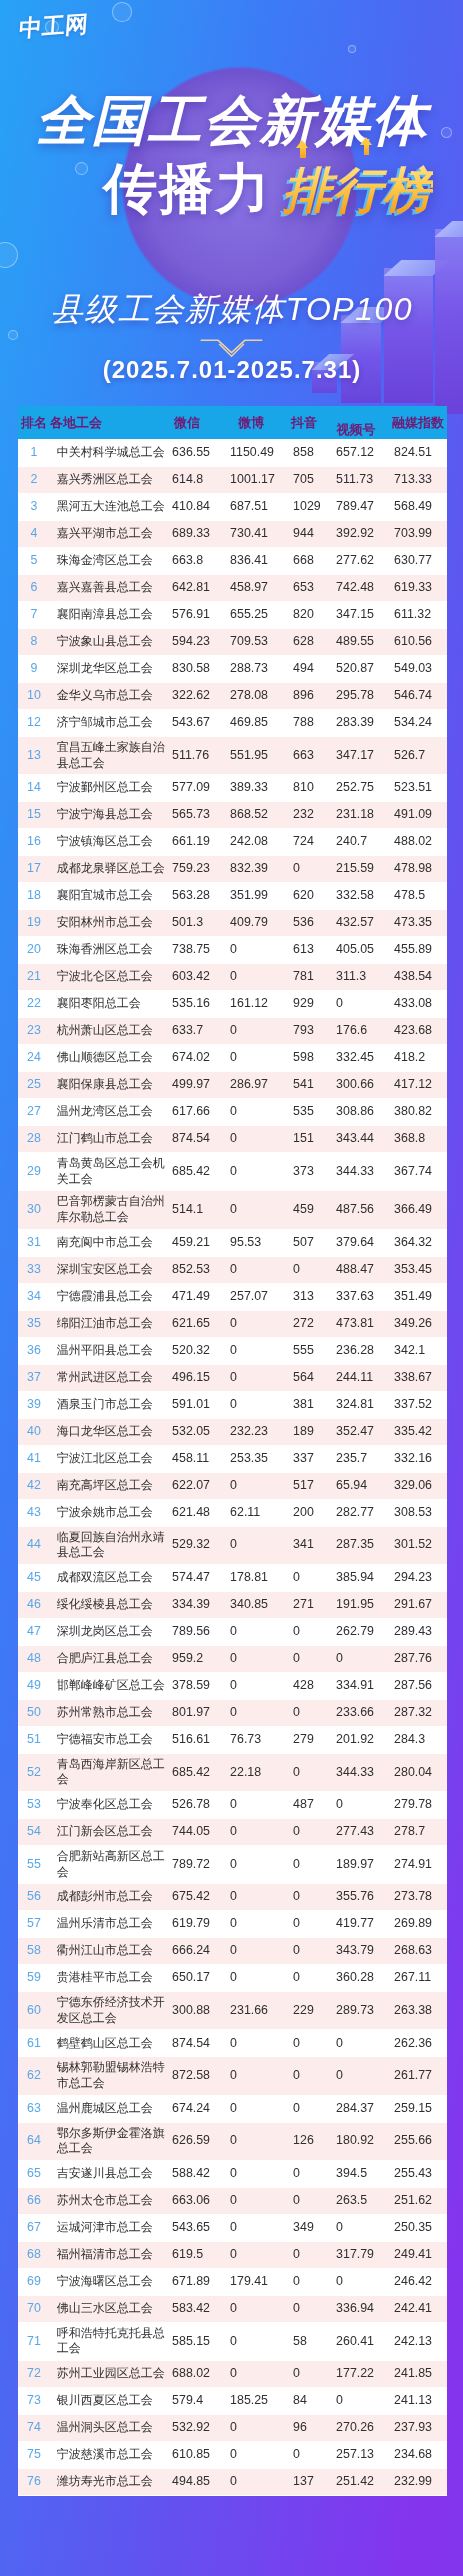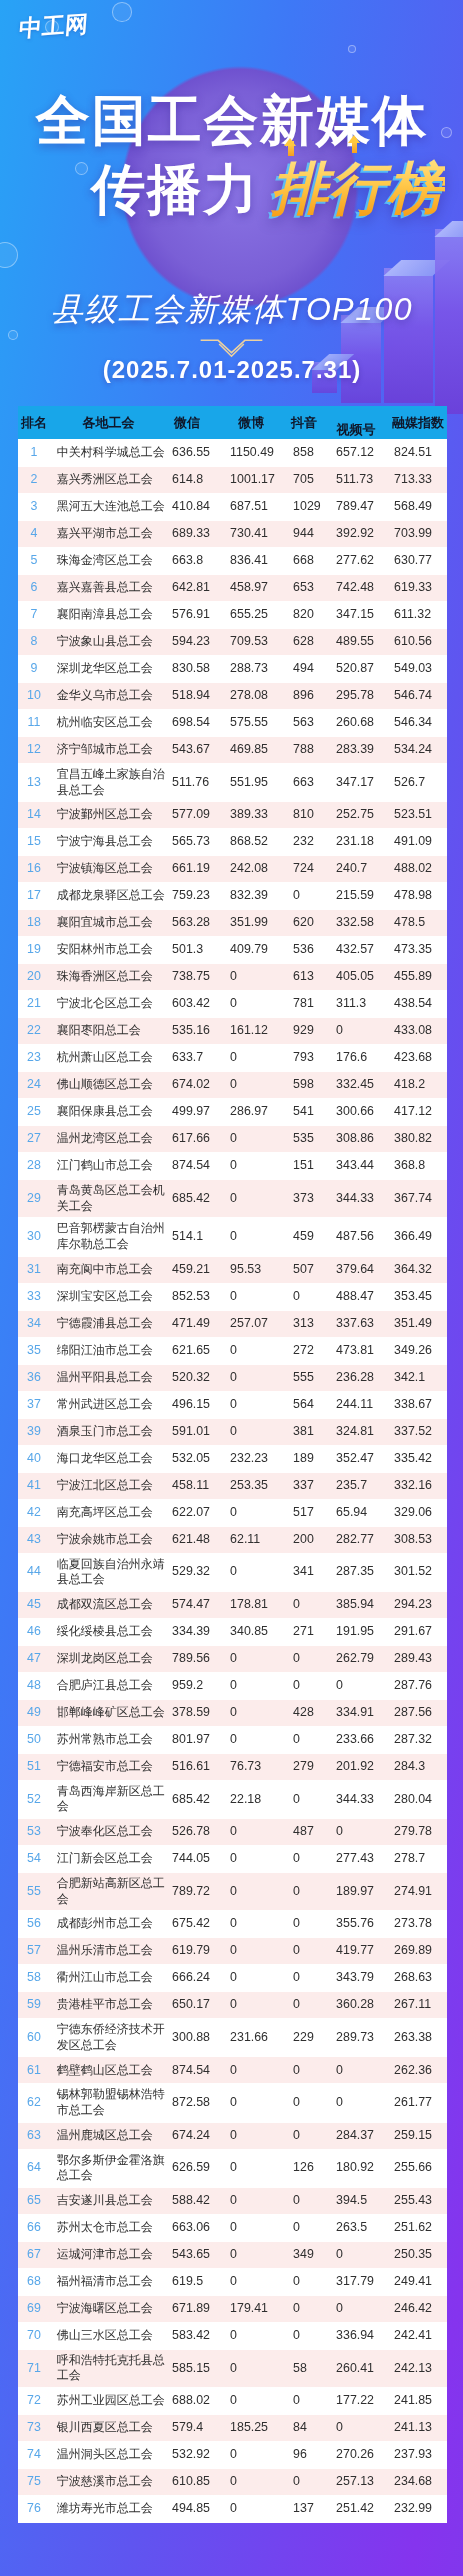--- a/index.html
+++ b/index.html
@@ -22,27 +22,27 @@
     background:linear-gradient(90deg,#b3bcfd,#8f9bf7);transform:skewX(-48deg);transform-origin:bottom left;}
   .p1{left:384px;top:268px;width:49px;height:135px;}
   .p2{left:435px;top:229px;width:36px;height:185px;}
   .p3{left:341px;top:315px;width:40px;height:88px;opacity:.85;}
   .p4{left:312px;top:362px;width:25px;height:31px;opacity:.8;}
   
   .logo{position:absolute;left:18.5px;top:11.3px;color:#fff;font-size:23px;font-weight:bold;
     transform:rotate(-4deg) skewX(-8deg);text-shadow:0 1px 3.1px rgba(30,60,160,.35);}
   .title1{position:absolute;top:89px;left:0;width:100%;text-align:center;color:#fff;
     font-size:54px;font-weight:900;letter-spacing:2.1px;line-height:62px;
-    text-shadow:0 3.1px 8.2px rgba(56,35,150,.45);}
+    text-shadow:0 3.1px 8.2px rgba(56,35,150,.45);font-style:italic;}
   .title2{position:absolute;top:155px;left:0;width:100%;display:flex;justify-content:center;
     align-items:baseline;margin-left:36px;}
   .title2 .white{color:#fff;font-size:54px;font-weight:900;letter-spacing:2.1px;line-height:67px;
     text-shadow:0 3.1px 8.2px rgba(56,35,150,.45);}
   .goldwrap{position:relative;display:inline-block;margin-left:11.3px;}
-  .gold{font-size:57px;font-weight:900;font-style:italic;letter-spacing:1px;line-height:67px;
+  .gold{font-size:49px;font-weight:900;font-style:italic;letter-spacing:1px;line-height:67px;
     color:#f9ac1c;filter:drop-shadow(-2.1px 2.6px 0 rgba(90,220,255,.75)) drop-shadow(0 4.1px 6.2px rgba(50,30,140,.45));}
   @supports (-webkit-background-clip:text){
     .gold{background:linear-gradient(180deg,#ffe289 0%,#ffc84a 45%,#f59a14 100%);
       -webkit-background-clip:text;background-clip:text;color:transparent;}
   }
   .up-arrow{position:absolute;width:5.7px;height:15.5px;background:linear-gradient(180deg,#ffd257,#f7a01e);}
   .up-arrow::before{content:'';position:absolute;top:-8.2px;left:-4.1px;
     border:6.7px solid transparent;border-bottom:8.2px solid #ffc93f;}
   .a1{left:17.5px;top:-14.4px;}
   .a2{left:81px;top:-17.5px;}
@@ -51,21 +51,21 @@
     text-shadow:0 2.6px 6.2px rgba(56,35,150,.5);}
   .divider{position:absolute;top:335px;left:72px;}
   .date{position:absolute;top:354px;left:0;width:100%;text-align:center;color:#fff;
     font-size:24px;font-weight:600;letter-spacing:1px;line-height:31px;
     text-shadow:0 2.1px 5.2px rgba(56,35,150,.4);}
   
   .table{position:absolute;left:18px;top:406px;width:429px;}
   .thead,.tr{display:grid;grid-template-columns:32px 120px 58px 63px 43px 58px 55px;
     align-items:center;box-sizing:border-box;}
   .thead{min-height:26px;background:#18a6e9;border-bottom:1.5px solid #fff;}
-  .th{color:#0f172a;font-size:13px;font-weight:bold;}
+  .th{color:#701a75;font-size:13px;font-weight:bold;}
   .th.c-rank,{text-align:center;}
   .c-rank{text-align:center;}
   .c-name{text-align:left;padding-left:6.7px;padding-right:3.1px;}
   .c-num{text-align:left;padding-left:2.1px;}
   .th.c-num{padding-left:4.1px;}
   .tr{min-height:27px;border-bottom:1.5px solid #fff;background:#ffffff;padding:3.1px 0;}
   .tr:nth-child(even){background:#fceceb;}
   .td{font-size:12.4px;color:#2f2f2f;line-height:15.5px;}
   .td.rank{color:#58a7e9;font-size:12.4px;}
   .td.c-name{font-size:12px;}
@@ -113,21 +113,21 @@
     <path d="M5 10 H258" stroke="url(#g1)" stroke-width="3" fill="none"></path>
     <path d="M362 10 H615" stroke="url(#g2)" stroke-width="3" fill="none"></path>
     <path d="M250 10 L284 10 L310 34 L336 10 L370 10" stroke="#ecd1a0" stroke-width="3" fill="none"></path>
     <path d="M286 17 L310 41 L334 17" stroke="#ecd1a0" stroke-width="3" fill="none"></path>
   </svg>
   <div class="date">(2025.7.01-2025.7.31)</div>
 
   <div class="table">
     <div class="thead">
       <div class="th c-rank">排名</div>
-      <div class="th c-name" style="text-align:center;padding-left:0;">各地工会</div>
+      <div class="th c-name" style="padding-left:0;">各地工会</div>
       <div class="th c-num">微信</div>
       <div class="th c-num" style="padding-left:10.3px;">微博</div>
       <div class="th c-num" style="padding-left:0;">抖音</div>
       <div class="th c-num" style="padding-left:2.6px;margin-top:15px;">视频号</div>
       <div class="th c-num" style="padding-left:0;">融媒指数</div>
     </div>
     <div id="tbody">
   <div class="tr">
     <div class="td rank c-rank">1</div>
     <div class="td c-name">中关村科学城总工会</div>
@@ -214,36 +214,27 @@
     <div class="td c-num">830.58</div>
     <div class="td c-num">288.73</div>
     <div class="td c-num">494</div>
     <div class="td c-num">520.87</div>
     <div class="td c-num">549.03</div>
   </div>
 
   <div class="tr">
     <div class="td rank c-rank">10</div>
     <div class="td c-name">金华义乌市总工会</div>
-    <div class="td c-num">518.94</div>
+    <div class="td c-num">322.62</div>
     <div class="td c-num">278.08</div>
     <div class="td c-num">896</div>
     <div class="td c-num">295.78</div>
     <div class="td c-num">546.74</div>
   </div>
 
-  <div class="tr">
-    <div class="td rank c-rank">11</div>
-    <div class="td c-name">杭州临安区总工会</div>
-    <div class="td c-num">698.54</div>
-    <div class="td c-num">575.55</div>
-    <div class="td c-num">563</div>
-    <div class="td c-num">260.68</div>
-    <div class="td c-num">546.34</div>
-  </div>
 
   <div class="tr">
     <div class="td rank c-rank">12</div>
     <div class="td c-name">济宁邹城市总工会</div>
     <div class="td c-num">543.67</div>
     <div class="td c-num">469.85</div>
     <div class="td c-num">788</div>
     <div class="td c-num">283.39</div>
     <div class="td c-num">534.24</div>
   </div>

